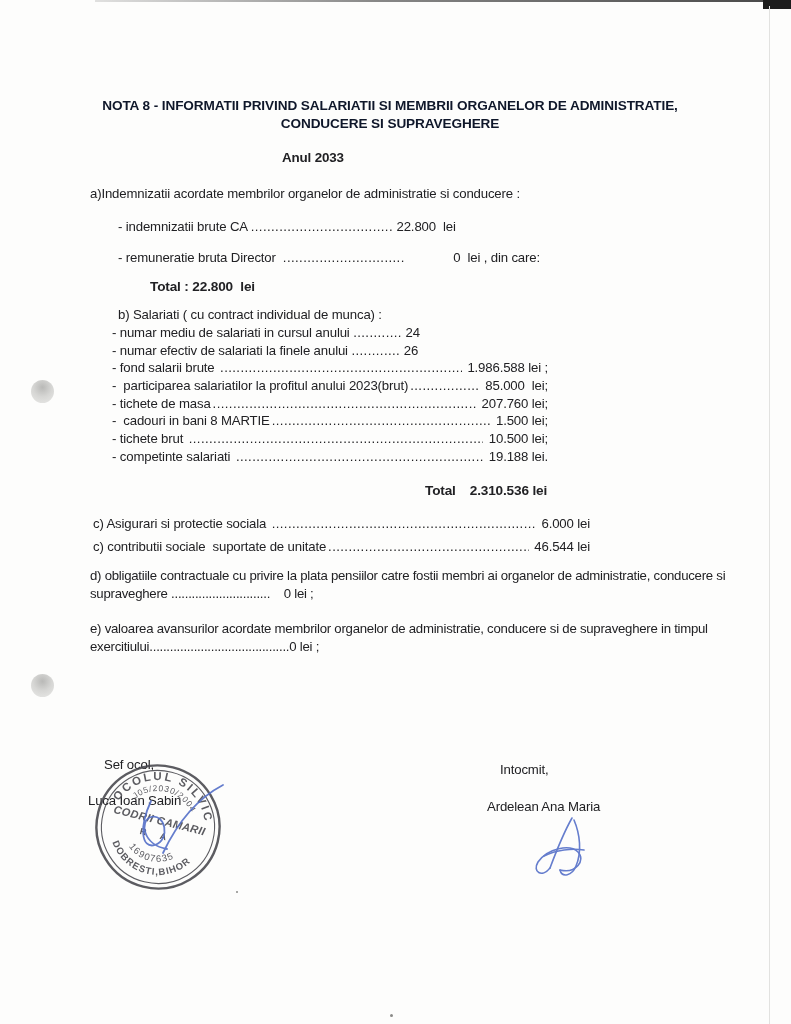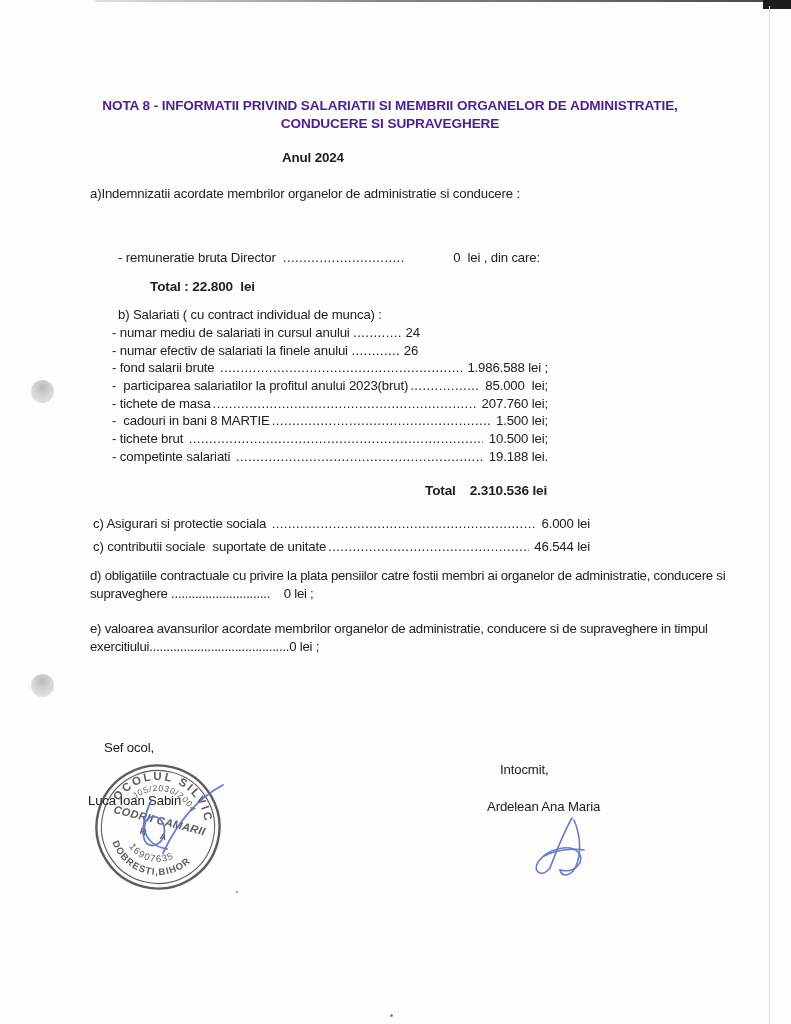--- a/index.html
+++ b/index.html
@@ -18,64 +18,67 @@
     background:radial-gradient(circle at 50% 32%,#b9b9b7 0%,#d6d6d4 48%,#e9e9e7 100%);}
   .hole-1{left:31px;top:380px;}
   .hole-2{left:31px;top:674px;}
   .speck{position:absolute;border-radius:50%;background:#8a8a88;}
   .speck-1{left:390px;top:1014px;width:3px;height:3px;}
   .speck-2{left:236px;top:891px;width:2px;height:2px;}
 
   
   .abs{position:absolute;white-space:pre-wrap;}
   .title{left:100px;top:97px;width:580px;text-align:center;font-weight:bold;
-    font-size:13.6px;line-height:17.5px;color:#4c1d95;letter-spacing:-0.1px;}
+    font-size:13.6px;line-height:17.5px;color:#0f172a;letter-spacing:-0.1px;}
   .year{left:282px;top:150px;font-weight:bold;font-size:13.4px;}
   .heading-a{left:90px;top:186px;}
   .heading-b{left:90px;top:307px;margin-left:28px;}
   .total-a{left:150px;top:279px;font-weight:bold;font-size:13.6px;}
   .total-b{left:425px;top:483px;font-weight:bold;font-size:13.6px;}
   .total-b .gap{display:inline-block;width:14px;}
   .par{left:90px;width:640px;line-height:17.6px;letter-spacing:-0.25px;}
   .par-d{top:567px;}
   .par-e{top:620px;}
 
   
   .row{position:absolute;display:flex;align-items:baseline;white-space:pre;}
   .row .lbl,.row .val{white-space:pre;}
   .row .dots{white-space:nowrap;letter-spacing:0.4px;}
   .row-fill .dots{flex:1 1 auto;overflow:hidden;margin:0 2px;}
   .row-spread .val{margin-left:auto;}
 
   
-  .sig-left-role{left:104px;top:740px;}
+  .sig-left-role{left:104px;top:757px;}
   .sig-left-name{left:88px;top:793px;text-align:center;}
   .sig-right-role{left:500px;top:762px;}
   .sig-right-name{left:487px;top:799px;}
   .stamp-wrap{position:absolute;left:93px;top:762px;width:130px;height:130px;}
   .ink{position:absolute;pointer-events:none;}
 </style>
 </head>
 <body>
 
 <div class="page">
 
   <div class="edge-top-line"></div>
   <div class="edge-top-corner"></div>
   <div class="edge-right"></div>
   <div class="hole hole-1"></div>
   <div class="hole hole-2"></div>
   <div class="speck speck-1"></div>
   <div class="speck speck-2"></div>
 
   <div class="abs title">NOTA 8 - INFORMATII PRIVIND SALARIATII SI MEMBRII ORGANELOR DE ADMINISTRATIE, CONDUCERE SI SUPRAVEGHERE</div>
-  <div class="abs year">Anul 2024</div>
+  <div class="abs year">Anul 2033</div>
 
   <div class="abs heading-a">a)Indemnizatii acordate membrilor organelor de administratie si conducere :</div>
 
+  <div class="row row-snug" style="left:118px;top:219px;width:380px;">
+    <span class="lbl">- indemnizatii brute CA </span><span class="dots">...................................</span><span class="val"> 22.800  lei</span>
+  </div>
 
   <div class="row row-spread" style="left:118px;top:250px;width:422px;">
     <span class="lbl">- remuneratie bruta Director  </span><span class="dots">..............................</span><span class="val">0  lei , din care:</span>
   </div>
 
   <div class="abs total-a">Total : 22.800  lei</div>
 
   <div class="abs heading-b">b) Salariati ( cu contract individual de munca) :</div>
 
   <div class="row row-snug" style="left:112px;top:325px;width:330px;">

